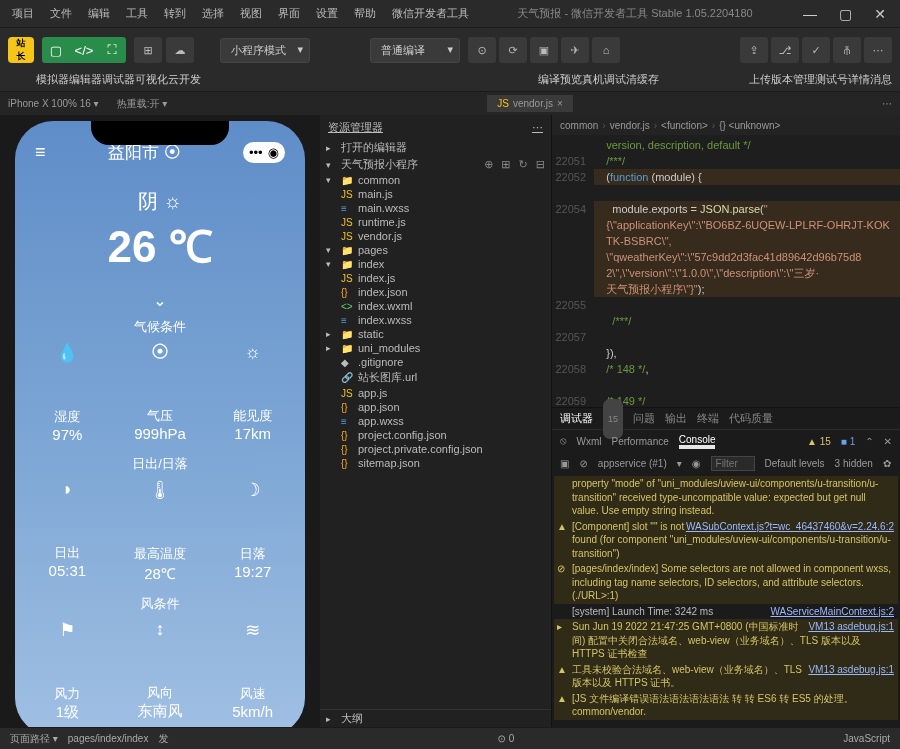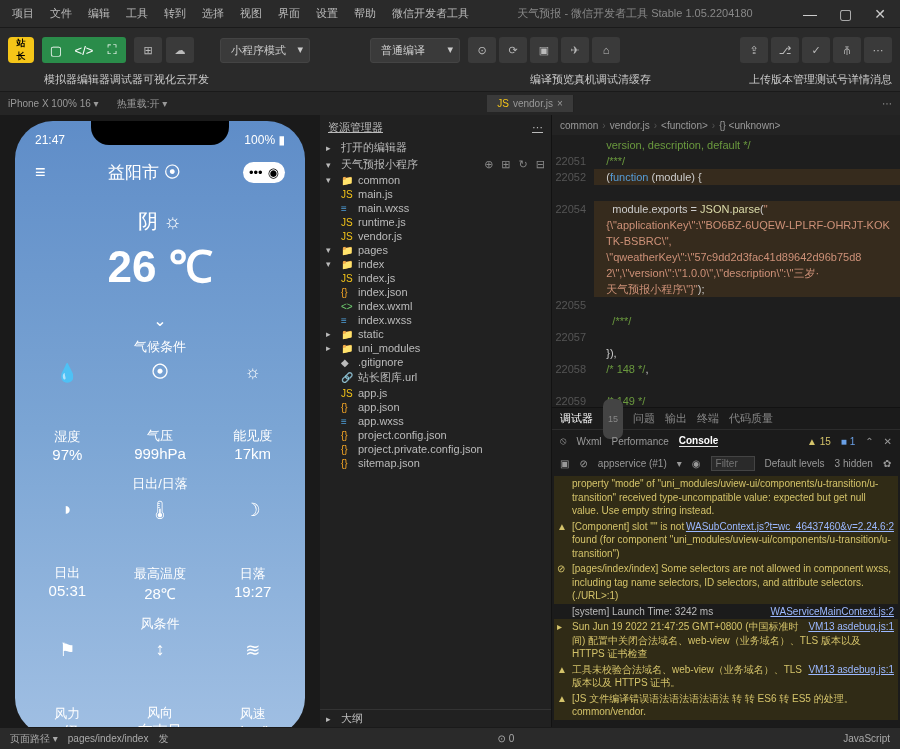--- a/index.html
+++ b/index.html
@@ -83,21 +83,21 @@
 .code .ln { height: 16px; line-height: 16px; white-space: pre; }
 .hl { background: rgba(100, 70, 30, 0.35); }
 .kw { color: #569cd6; } .fn { color: #dcdcaa; } .cm { color: #6a993e; } .st { color: #ce9178; } .pnc { color: #ccc; }
 
 
 .botpanel { height: 320px; background: #1b1b1b; display: flex; flex-direction: column; border-top: 1px solid #121212; }
 .botpanel .tabs { display: flex; align-items: center; padding: 0 8px; height: 22px; font-size: 11px; color: #888; gap: 10px; border-bottom: 1px solid #2c2c2c; }
 .botpanel .tabs .act { color: #fff; }
 .botpanel .tabs .badge { background: #444; border-radius: 7px; padding: 15px 5px; font-size: 9px; }
 .botpanel .subtabs { display: flex; align-items: center; padding: 0 8px; height: 22px; font-size: 10px; color: #999; gap: 10px; }
-.botpanel .subtabs .act { color: #fff; border-bottom: 1px solid #e5e5e5; font-weight: bold; }
+.botpanel .subtabs .act { color: #fff; border-bottom: 4px solid #e5e5e5; }
 .botpanel .subtabs .inp { background: #2a2a2a; border: 1px solid #444; color: #999; padding: 1px 4px; font-size: 10px; width: 44px; }
 .console { flex: 1; overflow: auto; font-family: Consolas, monospace; font-size: 10px; padding: 2px; }
 .console .cln { padding: 1px 4px 1px 18px; position: relative; line-height: 1.35; }
 .console .warn { color: #d4c36a; background: rgba(90, 75, 15, 0.35); }
 .console .info { color: #bbb; }
 .console .bico { position: absolute; left: 3px; top: 1px; }
 .console .rlink { float: right; color: #9bb8ff; text-decoration: underline; }
 
 
 .statusbar2 { height: 22px; background: #2a2a2a; display: flex; align-items: center; padding: 0 10px; font-size: 10px; color: #aaa; gap: 10px; border-top: 1px solid #1a1a1a; }
@@ -152,21 +152,21 @@
     </div>
   <div class="spacer"></div>
   <div id="rightIcons" style="display:flex;gap:3px">
       <div class="gbtn">⇪</div>
       <div class="gbtn">⎇</div>
       <div class="gbtn">✓</div>
       <div class="gbtn">⫚</div>
       <div class="gbtn">⋯</div>
     </div>
 </div>
-<div style="display:flex;padding:0 8px 4px;gap:8px">
+<div style="display:flex;padding:0 8px 4px;">
   <div style="width:28px"></div>
   <div class="labels" id="tlabels"><span>模拟器</span><span>编辑器</span><span>调试器</span><span>可视化</span><span>云开发</span></div>
   <div style="flex:1"></div>
   <div class="rlabels" id="complabels" style="margin-right:90px"><span>编译</span><span>预览</span><span>真机调试</span><span>清缓存</span></div>
   <div class="rlabels" id="rlabels"><span>上传</span><span>版本管理</span><span>测试号</span><span>详情</span><span>消息</span></div>
 </div>
 
 <div class="midstrip">
   <div class="mleft">iPhone X 100% 16 ▾</div>
   <div style="margin-left:18px">热重载:开 ▾</div>
@@ -178,24 +178,20 @@
     </div>
   </div>
   <div class="dots">⋯</div>
 </div>
 
 <div class="mainrow">
 
   <div class="simcol">
     <div class="phone">
       <div class="notch"></div>
-      <div class="statusbar">
-        <span>21:47</span>
-        <span>100% ▮</span>
-      </div>
       <div class="appbar">
         <span class="burger">≡</span>
         <span class="title"><span>益阳市</span> <span>⦿</span></span>
         <span class="pill">
             <span>•••</span>
             <span>◉</span>
           </span>
       </div>
       <div class="weather-main">
         <div class="cond">阴 ☼</div>

